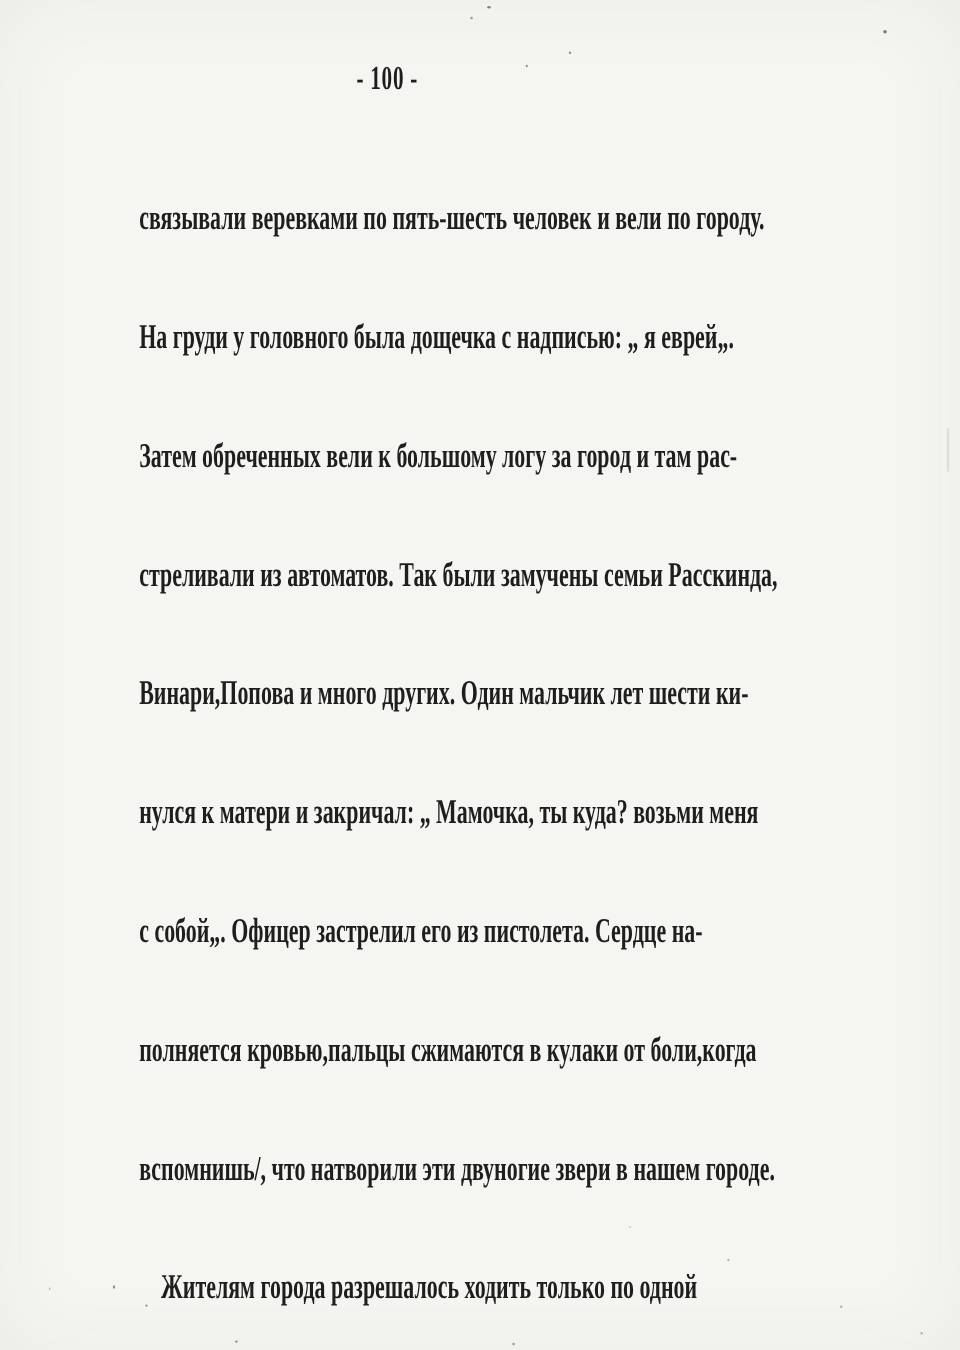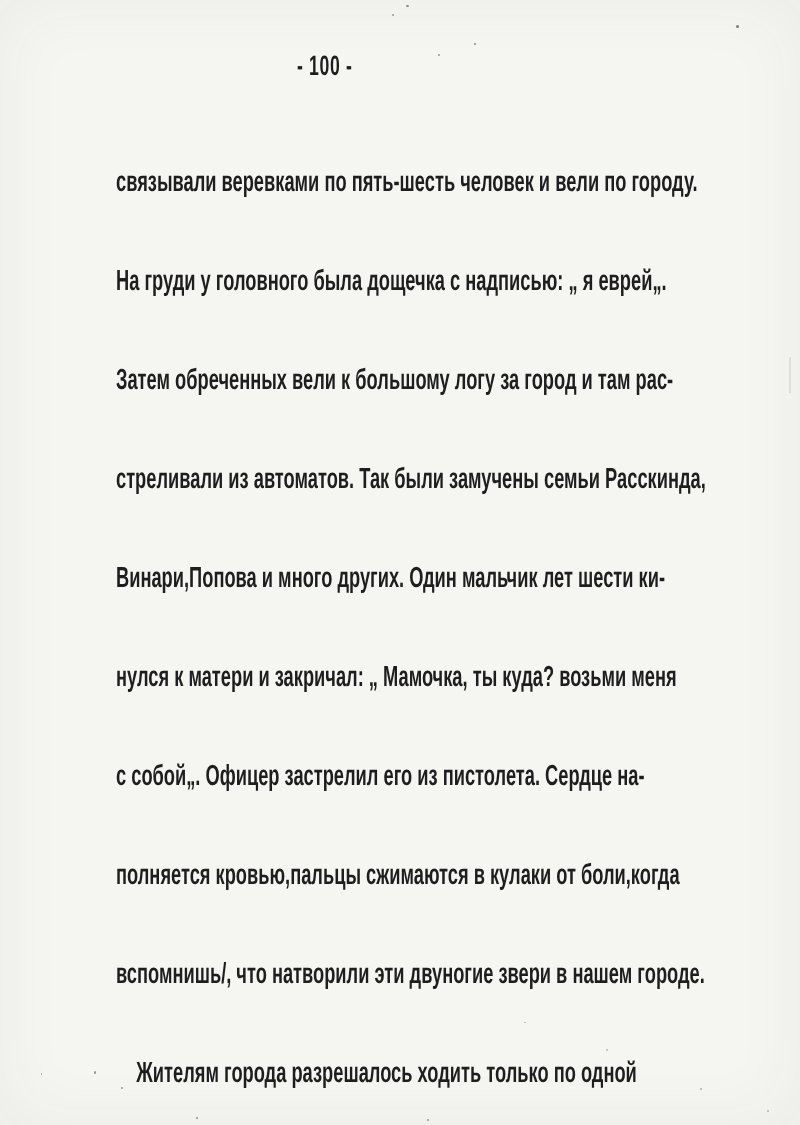--- a/index.html
+++ b/index.html
@@ -8,21 +8,21 @@
     background: #e8e8e6;
   }
   .page {
     position: relative;
     width: 800px;
     height: 1125px;
     margin: 0 auto;
     background: #f5f5f2;
     overflow: hidden;
     box-shadow: inset 0 0 70px rgba(60,55,45,0.05);
-    font-family: Liberation Sans, sans-serif;
+    font-family: Liberation Serif, serif;
   }
   .typed {
     font-weight: bold;
     color: #1e1e1e;
     white-space: pre;
     transform: scaleX(0.63);
     transform-origin: 0 0;
     text-rendering: geometricPrecision;
   }
   .page-number {

